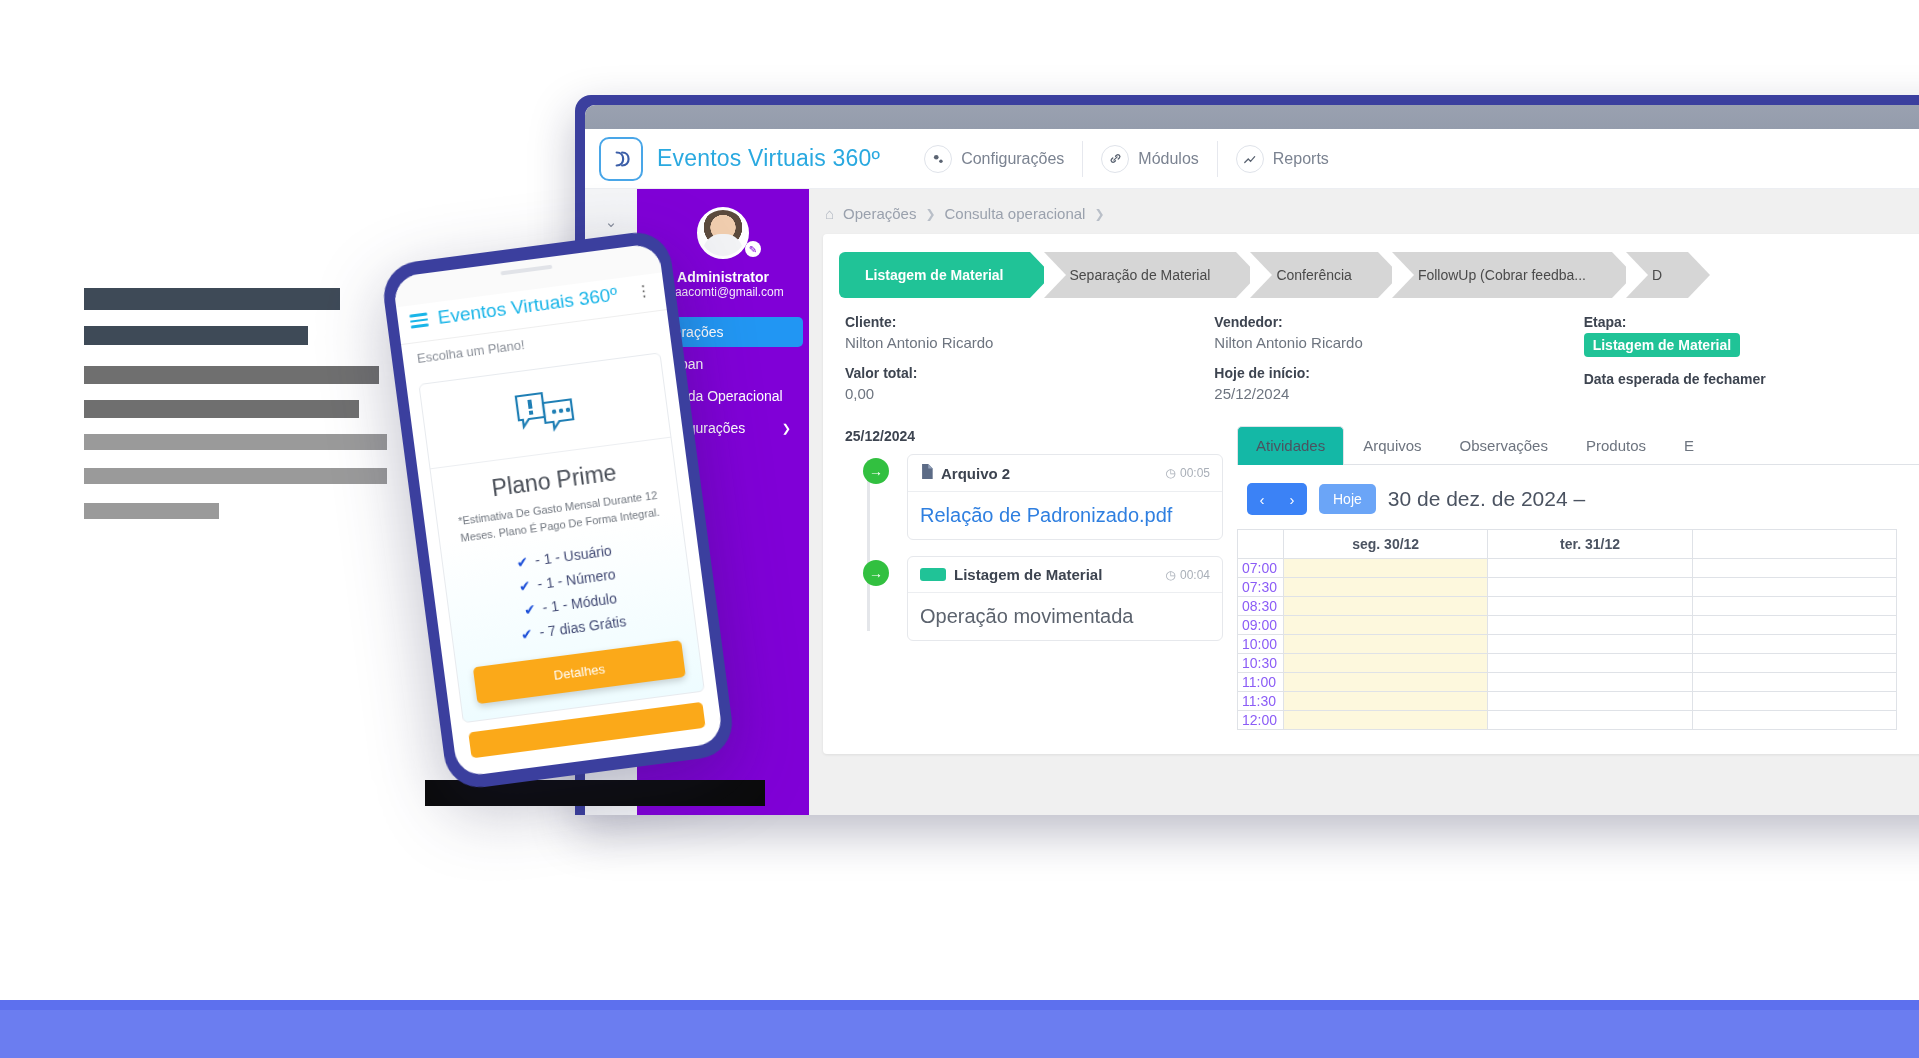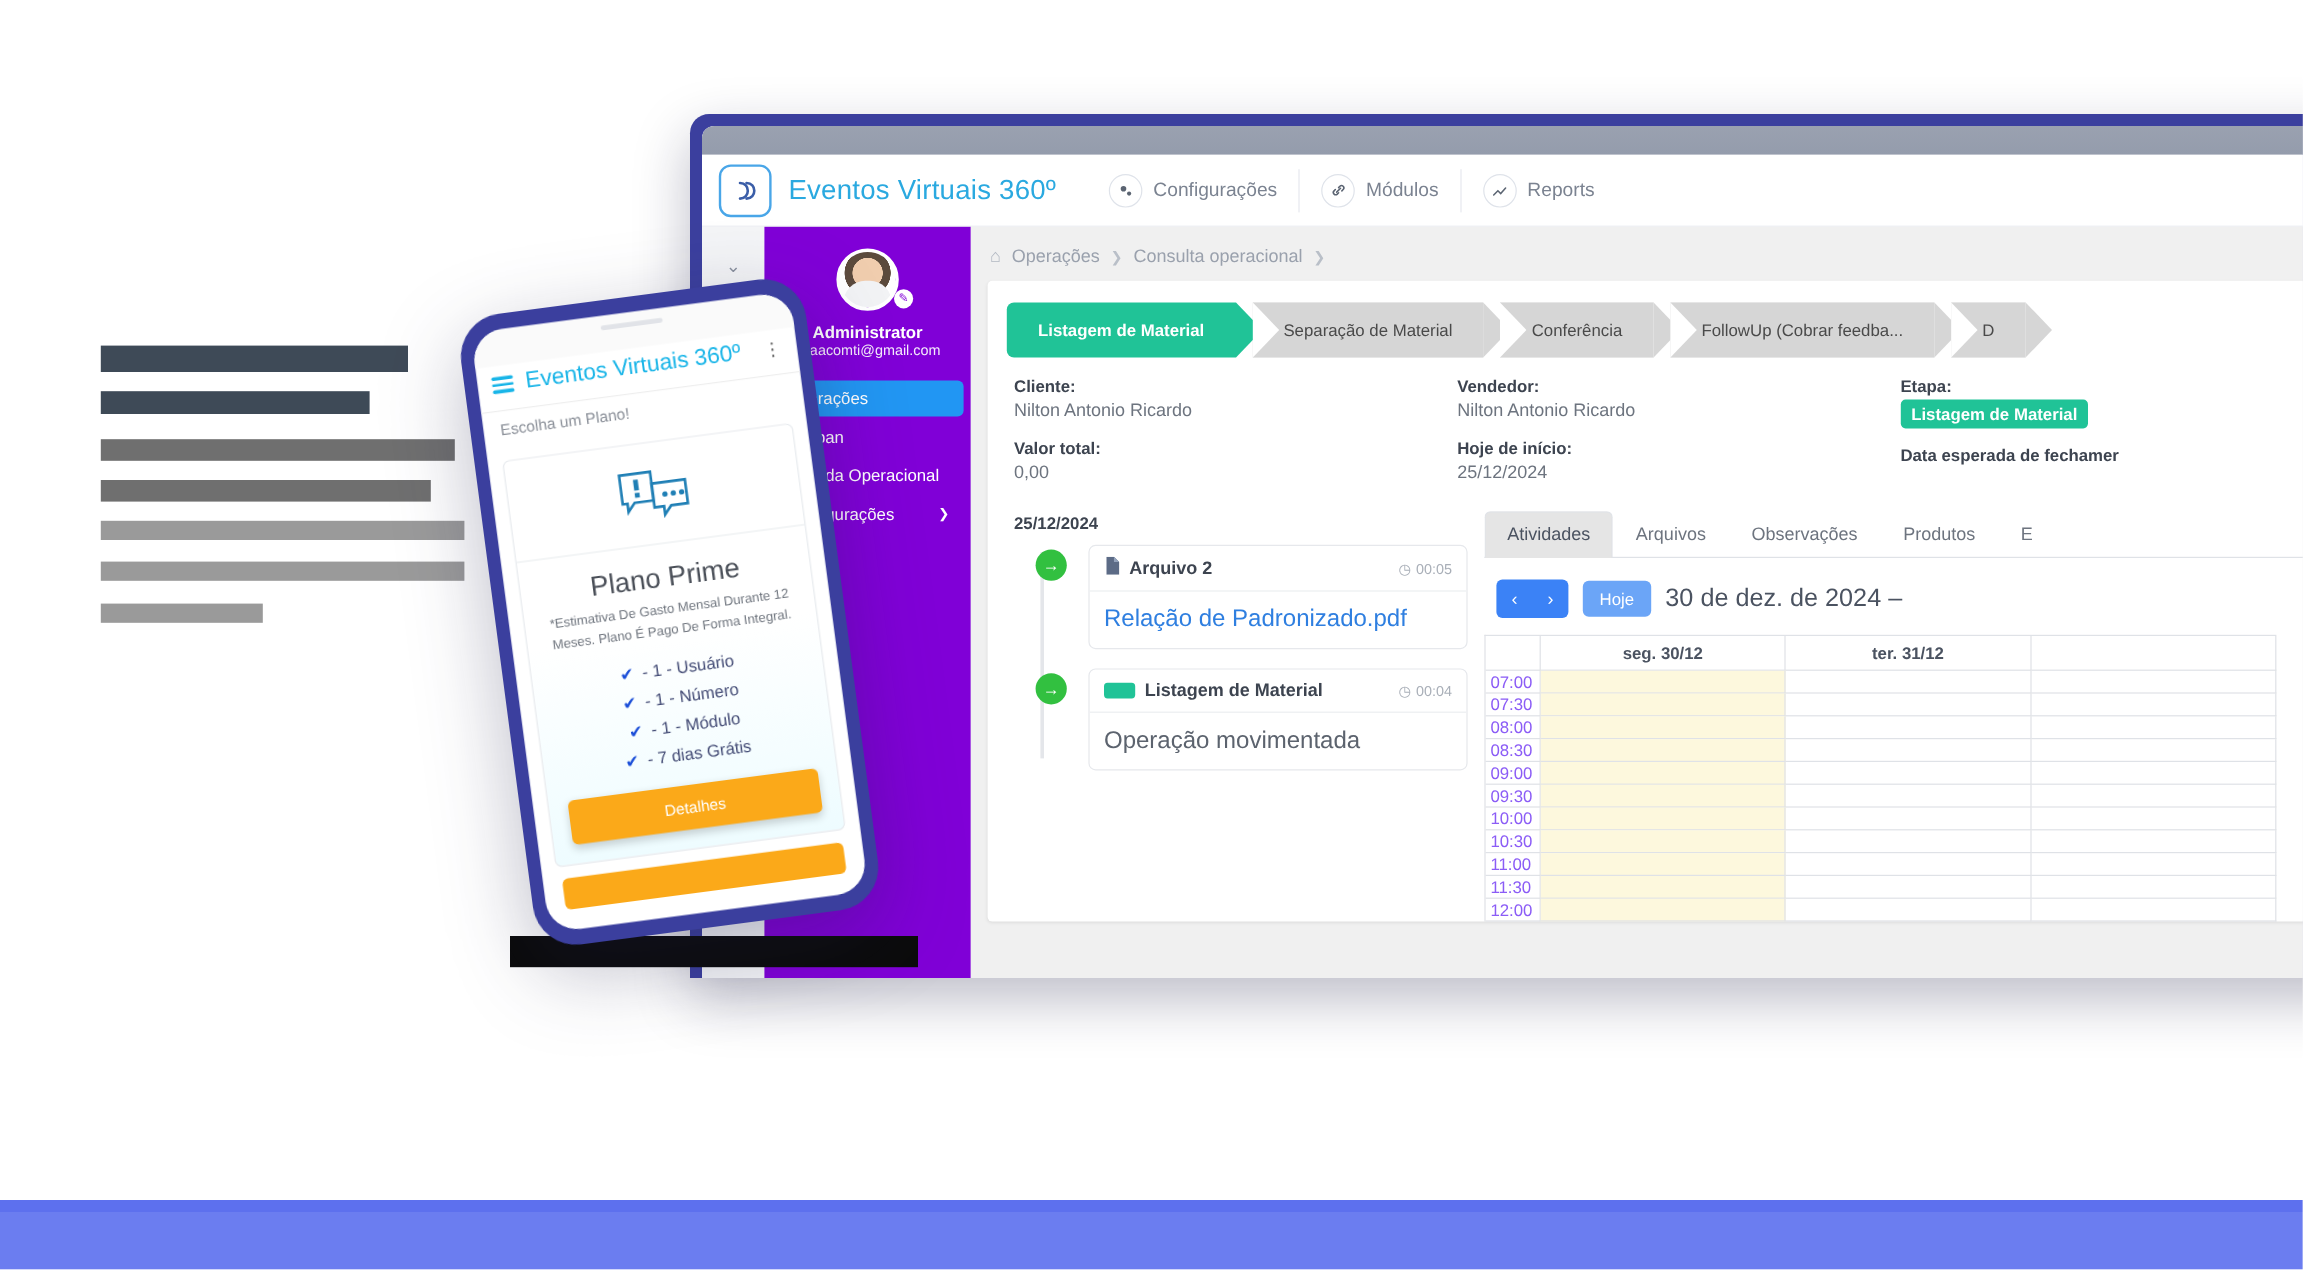--- a/index.html
+++ b/index.html
@@ -189,21 +189,21 @@
   .tl-link { color: #2f7fe0; }
 
   
   .rpanel { flex: 1; padding: 4px 0 0 14px; min-width: 0; }
   .tabs { display: flex; border-bottom: 1px solid #dfe2e7; }
   .tab {
     padding: 10px 18px; font-size: 15px; color: #6d747f; white-space: nowrap;
     border: 1px solid transparent; border-bottom: none;
   }
   .tab.active {
-    color: #4b5361; background: #e5e5e5; border-color: #dfe2e7;
+    color: #4b5361; background: #14b8a6; border-color: #dfe2e7;
     border-radius: 5px 5px 0 0; margin-bottom: -1px;
   }
   .cal-toolbar { display: flex; align-items: center; gap: 12px; padding: 18px 0 14px 10px; }
   .btn-group { display: flex; background: #3b82f6; border-radius: 5px; overflow: hidden; }
   .btn-nav {
     width: 30px; height: 32px; display: flex; align-items: center; justify-content: center;
     color: #fff; font-size: 15px;
   }
   .btn-hoje {
     background: #6ba5f7; color: #fff; font-size: 14px; padding: 7px 14px; border-radius: 5px;
@@ -491,39 +491,27 @@
                         <div class="cal-cell"></div>
                         <div class="cal-cell"></div>
                       </div>
                       <div class="cal-row">
                         <div class="cal-tcell">07:30</div>
                         <div class="cal-cell hl"></div>
                         <div class="cal-cell"></div>
                         <div class="cal-cell"></div>
                       </div>
                       <div class="cal-row">
-                        <div class="cal-tcell">08:00</div>
-                        <div class="cal-cell hl"></div>
-                        <div class="cal-cell"></div>
-                        <div class="cal-cell"></div>
-                      </div>
-                      <div class="cal-row">
                         <div class="cal-tcell">08:30</div>
                         <div class="cal-cell hl"></div>
                         <div class="cal-cell"></div>
                         <div class="cal-cell"></div>
                       </div>
                       <div class="cal-row">
                         <div class="cal-tcell">09:00</div>
-                        <div class="cal-cell hl"></div>
-                        <div class="cal-cell"></div>
-                        <div class="cal-cell"></div>
-                      </div>
-                      <div class="cal-row">
-                        <div class="cal-tcell">09:30</div>
                         <div class="cal-cell hl"></div>
                         <div class="cal-cell"></div>
                         <div class="cal-cell"></div>
                       </div>
                       <div class="cal-row">
                         <div class="cal-tcell">10:00</div>
                         <div class="cal-cell hl"></div>
                         <div class="cal-cell"></div>
                         <div class="cal-cell"></div>
                       </div>

